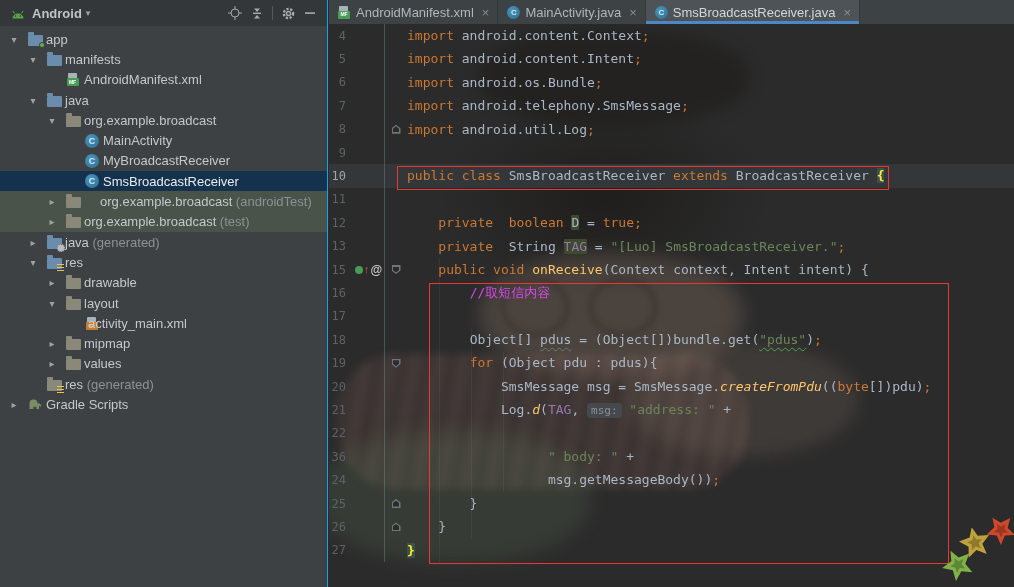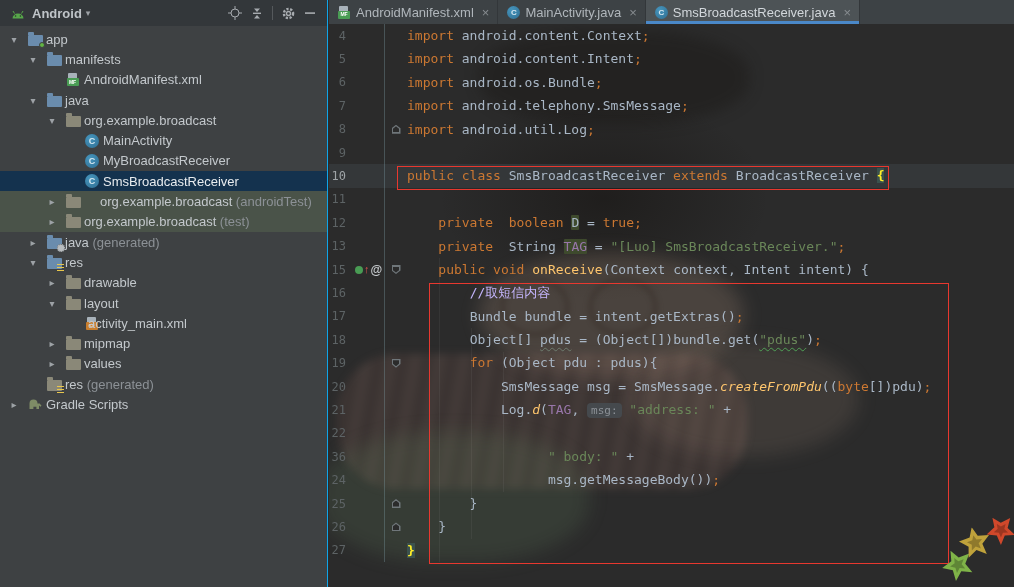--- a/index.html
+++ b/index.html
@@ -105,21 +105,21 @@
   .ovr-dot { width:8px; height:8px; border-radius:50%; background:#499c54; display:inline-block; }
   .ovr-arrow { color:#d9534f; font-size:11px; font-weight:bold; line-height:1; }
   .gut-at { color:#c6cacd; font-size:12px; font-weight:bold; }
   .fold-mark { width:9px; height:9px; background:#6f767a; position:relative; }
   .fold-mark::after { content:""; position:absolute; inset:1.5px; background:#2b2b2b; clip-path:inherit; }
   .fold-up { clip-path:polygon(50% 0, 100% 40%, 100% 100%, 0 100%, 0 40%); }
   .fold-down { clip-path:polygon(0 0, 100% 0, 100% 60%, 50% 100%, 0 60%); }
 
   .code-text { font-family:"DejaVu Sans Mono", monospace; font-size:13px; white-space:pre;
                color:#a9b7c6; line-height:23.4px; }
-  .kw { color:#cc7832; } .pl { color:#a9b7c6; } .st { color:#6a8759; } .cm { color:#c4b5fd; }
+  .kw { color:#cc7832; } .pl { color:#a9b7c6; } .st { color:#6a8759; } .cm { color:#d946ef; }
   .an { color:#bbb529; } .fd { color:#9876aa; }
   .mt { color:#ffc66d; } .mi { color:#ffc66d; font-style:italic; }
   .hl { background:#3e4a2d; border-radius:1px; }
   .br { color:#ffef28; background:#3b514d; font-weight:bold; }
   .hint { background:#45494d; color:#8c9197; font-size:11px; border-radius:4px; padding:1px 4px;
           font-family:"DejaVu Sans Mono", monospace; }
   .wv { text-decoration:underline wavy #6d7a6d 1px; text-underline-offset:3px; }
   .ws { color:#6a8759; text-decoration:underline wavy #4f9f55 1px; text-underline-offset:3px; }
 
   
@@ -451,21 +451,20 @@
           <div class="code-row">
             <span class="gut-num">16</span>
             <span class="gut-icons"></span>
             <span class="gut-fold"></span>
             <span class="code-text"><span class="pl">        </span><span class="cm">//取短信内容</span></span>
           </div>
           <div class="code-row">
             <span class="gut-num">17</span>
             <span class="gut-icons"></span>
             <span class="gut-fold"></span>
-            <span class="code-text"><span class="pl">        </span><span class="pl">Bundle bundle = intent.getExtras()</span><span class="kw">;</span></span>
           </div>
           <div class="code-row">
             <span class="gut-num">18</span>
             <span class="gut-icons"></span>
             <span class="gut-fold"></span>
             <span class="code-text"><span class="pl">        </span><span class="pl">Object[] </span><span class="pl wv">pdus</span><span class="pl"> = (Object[])bundle.get(</span><span class="ws">"pdus"</span><span class="pl">)</span><span class="kw">;</span></span>
           </div>
           <div class="code-row">
             <span class="gut-num">19</span>
             <span class="gut-icons"></span>

